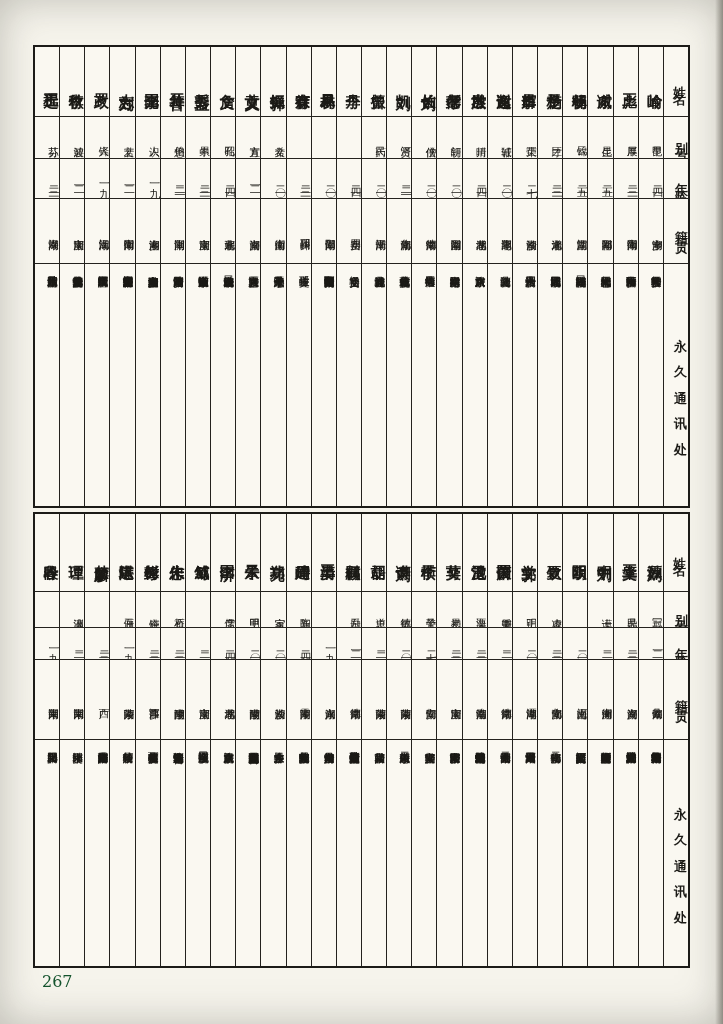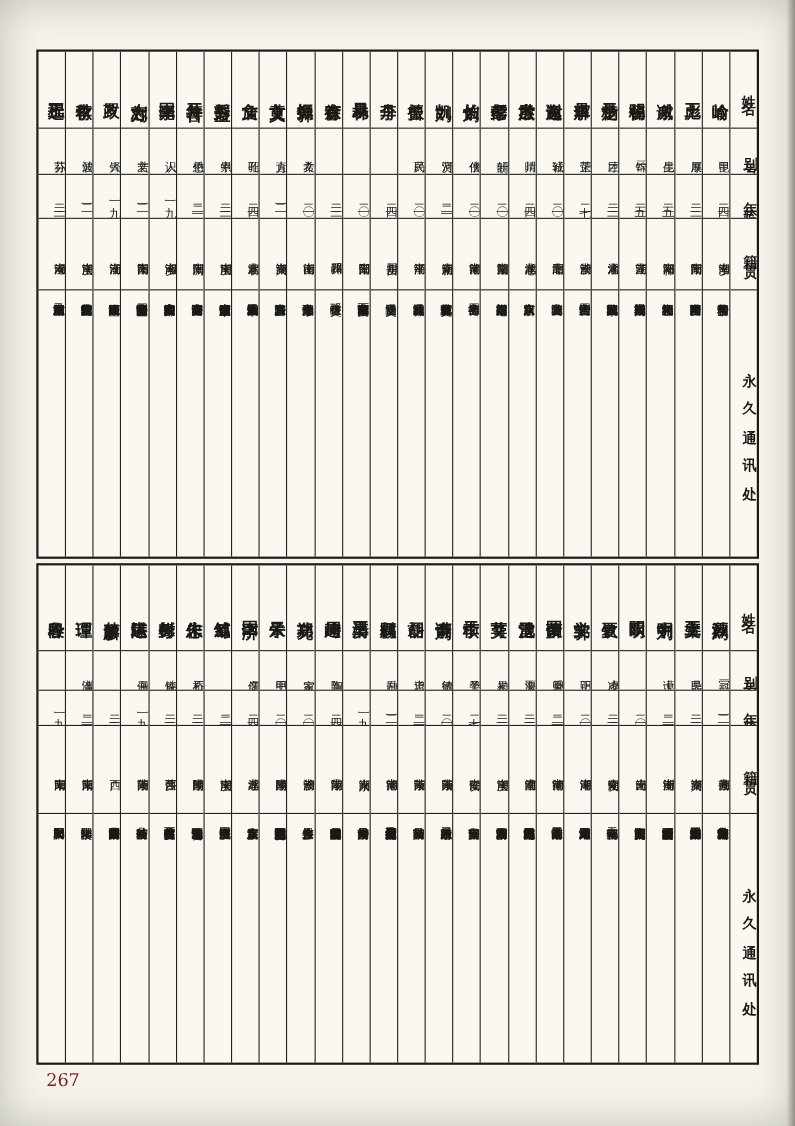--- a/index.html
+++ b/index.html
@@ -65,21 +65,21 @@
   .r-addr{font-size:10.5px;line-height:1.18;text-align:start;padding-top:4px;}
 
   .hdr{font-weight:700;text-align:center;}
   .hdr.r-name,.hdr.r-alias,.hdr.r-age{font-size:13px;letter-spacing:6px;}
   .hdr.r-native{font-size:13px;letter-spacing:10px;}
   .hdr.hdr-addr{font-size:13px;letter-spacing:26px;padding-top:18px;}
 
   .page-number{
     position:absolute;left:42px;top:972px;
     font-family:"DejaVu Serif",serif;
-    font-size:16px;color:#7f1d1d;
+    font-size:16px;color:#14532d;
   }
   .scan-edge{
     position:absolute;right:0;top:0;width:8px;height:1024px;
     background:linear-gradient(to left,#8f8c83,rgba(143,140,131,0));
   }
 </style>
 </head>
 <body>
 
 <div class="page">

